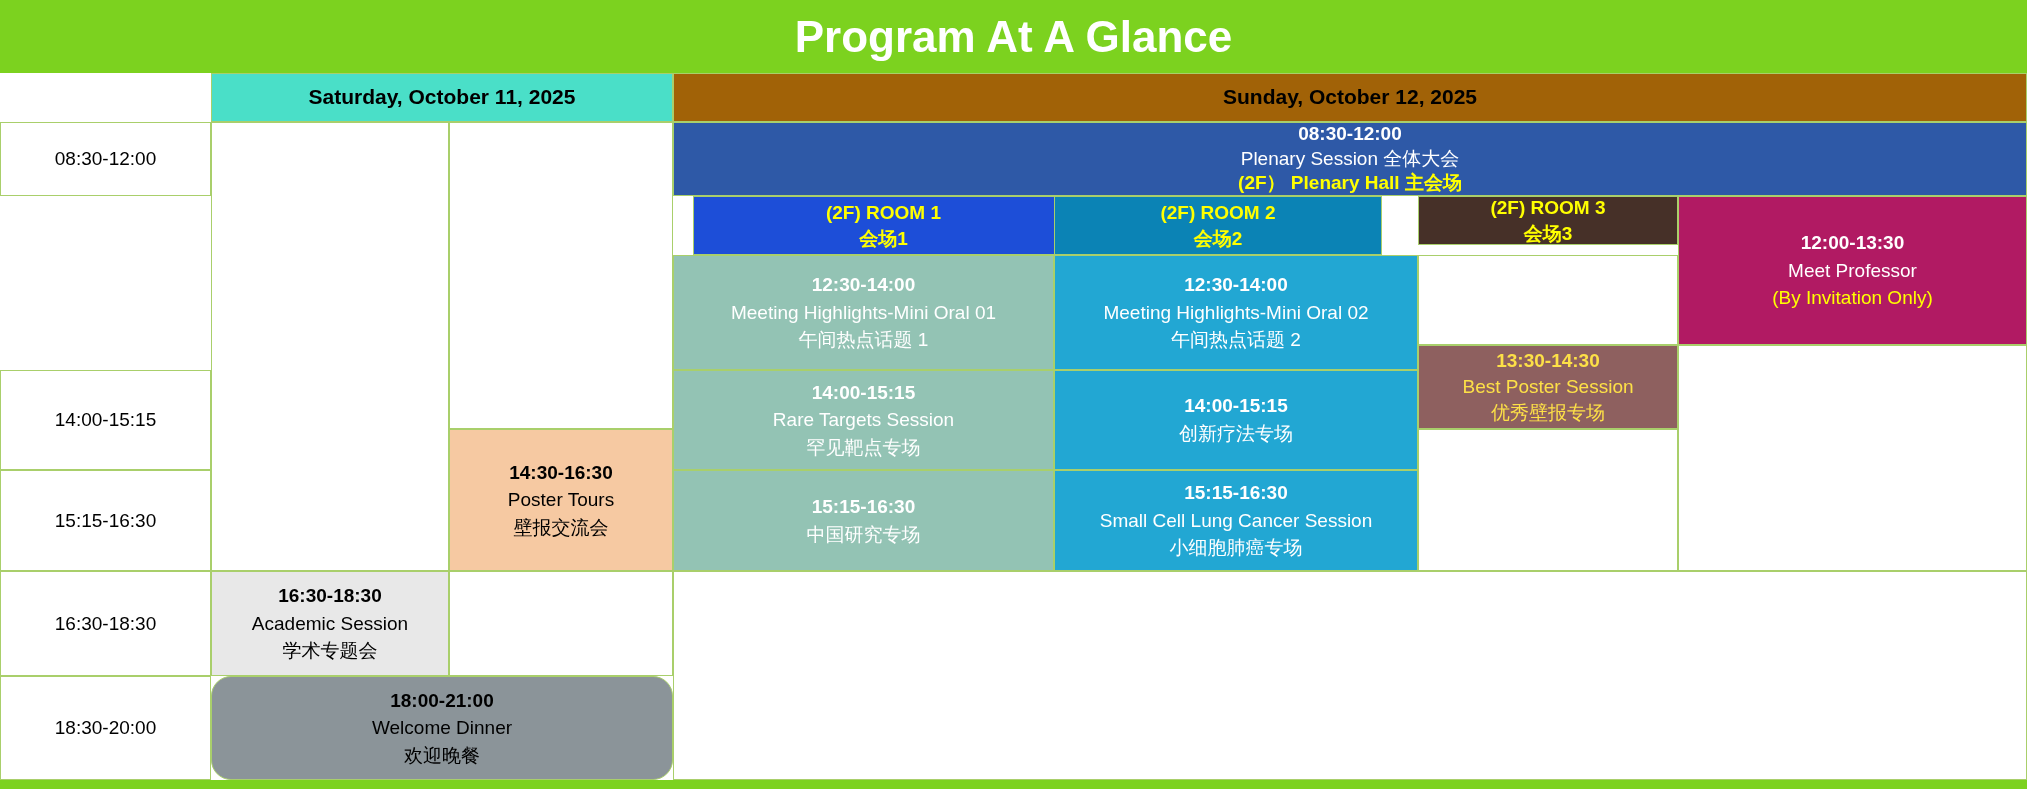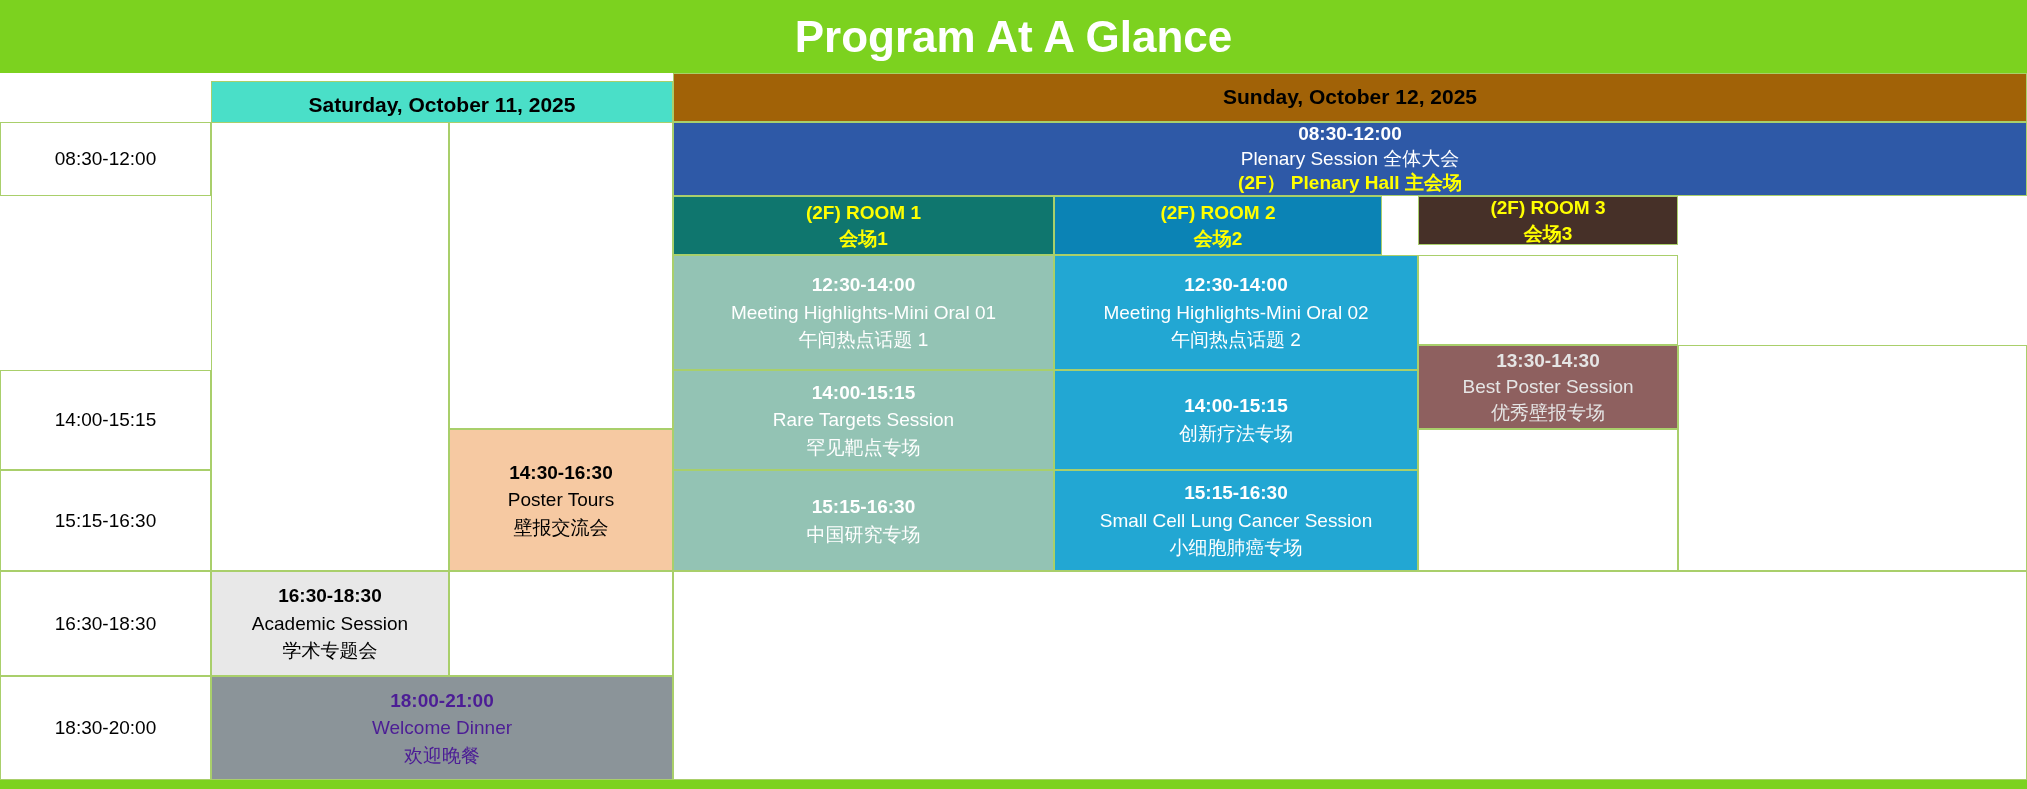--- a/index.html
+++ b/index.html
@@ -21,40 +21,40 @@
   .bottom-bar{position:absolute;left:0;top:780px;width:2027px;height:9px;background:#7cd21f;}
   .hdr{font-weight:bold;font-size:21px;}
   .hdr-dt{background:#e3e3e3;}
   .hdr-sat{background:#4adfc8;}
   .hdr-sun{background:#a16207;}
   .timecell{background:#ffffff;font-size:19px;}
   .white{background:#ffffff;}
   .plenary{background:#2e59a7;color:#ffffff;line-height:1.3;}
   .plenary .venue{color:#ffff00;font-weight:bold;}
   .roomhdr{color:#ffff00;font-weight:bold;line-height:1.35;}
-  .r1h{background:#0f766e;}
+  .r1h{background:#1d4ed8;margin-left:20px;}
   .r2h{background:#0b83b5;}
   .r3h{background:#463028;}
   .r1b{background:#93c3b4;color:#ffffff;}
   .r2b{background:#22a7d3;color:#ffffff;}
-  .bposter{background:#8e605f;color:#e5e5e5;line-height:1.38;}
+  .bposter{background:#8e605f;color:#fde047;line-height:1.38;}
   .meetprof{background:#b11a63;color:#ffffff;}
   .meetprof .note{color:#ffff00;}
   .ptours{background:#f6c9a2;color:#000;}
   .acad{background:#e8e8e8;color:#000;}
-  .dinner{background:#8b9499;color:#4c1d95;}
+  .dinner{background:#8b9499;color:#000000;border-radius:20px;}
 </style>
 </head>
 <body>
 
 <div class="canvas">
 
   <div class="title-bar">Program At A Glance</div>
 
-  <div class="c hdr hdr-sat" style="left:211px;top:81px;width:462px;height:49px">Saturday, October 11, 2025</div>
+  <div class="c hdr hdr-sat" style="left:211px;top:73px;width:462px;height:49px">Saturday, October 11, 2025</div>
   <div class="c hdr hdr-sun" style="left:673px;top:73px;width:1354px;height:49px">Sunday, October 12, 2025</div>
 
   <div class="c timecell" style="left:0;top:122px;width:211px;height:74px">08:30-12:00</div>
   <div class="c timecell" style="left:0;top:370px;width:211px;height:100px">14:00-15:15</div>
   <div class="c timecell" style="left:0;top:470px;width:211px;height:101px">15:15-16:30</div>
   <div class="c timecell" style="left:0;top:571px;width:211px;height:105px">16:30-18:30</div>
   <div class="c timecell" style="left:0;top:676px;width:211px;height:104px">18:30-20:00</div>
 
   <div class="c white" style="left:211px;top:122px;width:238px;height:449px"></div>
   <div class="c white" style="left:449px;top:122px;width:224px;height:307px"></div>
@@ -88,20 +88,25 @@
   </div>
   <div class="c roomhdr r2h" style="left:1054px;top:196px;width:328px;height:59px">
     <div>(2F)   ROOM 2</div>
     <div>会场2</div>
   </div>
   <div class="c roomhdr r3h" style="left:1418px;top:196px;width:260px;height:49px">
     <div>(2F)   ROOM 3</div>
     <div>会场3</div>
   </div>
 
+  <div class="c meetprof" style="left:1678px;top:196px;width:349px;height:149px">
+    <div class="t">12:00-13:30</div>
+    <div>Meet Professor</div>
+    <div class="note">(By Invitation Only)</div>
+  </div>
 
   <div class="c r1b" style="left:673px;top:255px;width:381px;height:115px">
     <div class="t">12:30-14:00</div>
     <div>Meeting Highlights-Mini Oral 01</div>
     <div>午间热点话题 1</div>
   </div>
   <div class="c r1b" style="left:673px;top:370px;width:381px;height:100px">
     <div class="t">14:00-15:15</div>
     <div>Rare Targets Session</div>
     <div>罕见靶点专场</div>

